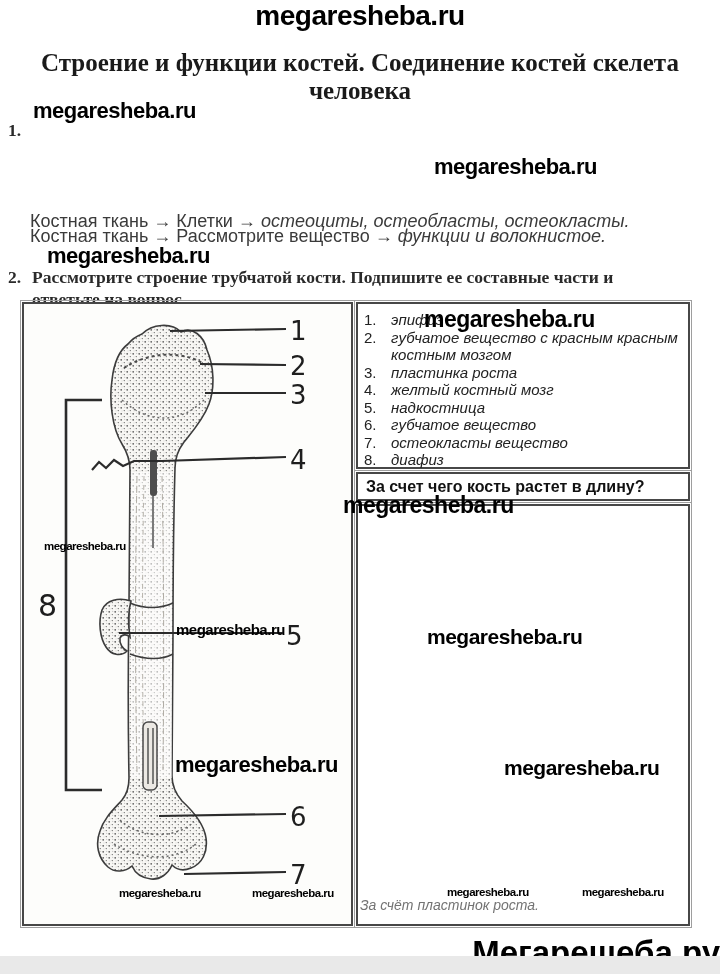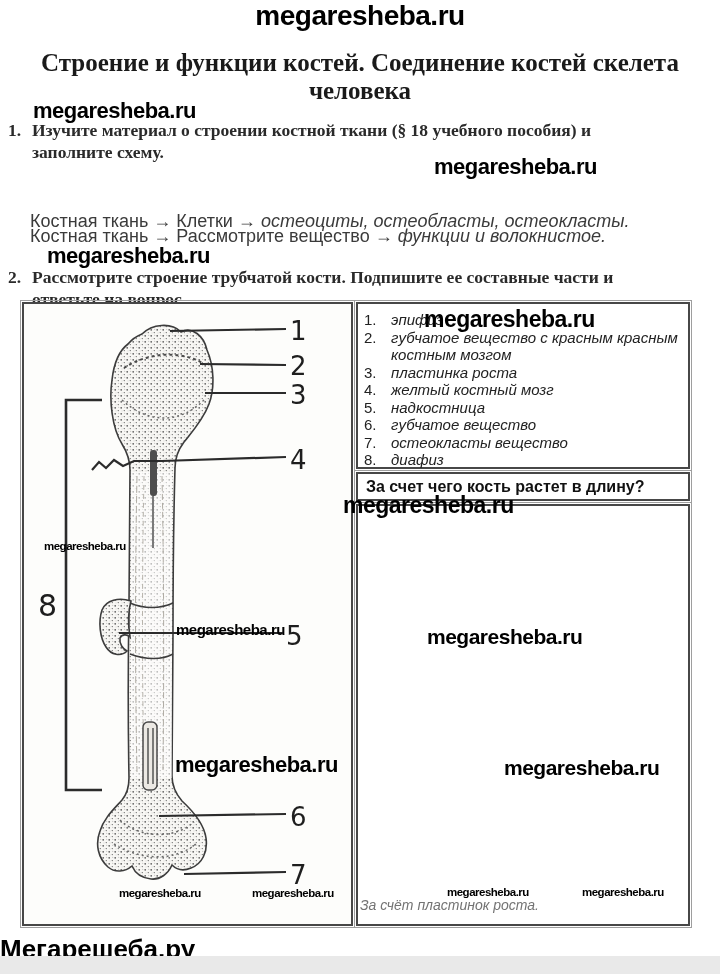--- a/index.html
+++ b/index.html
@@ -61,22 +61,22 @@
   .prow{display:grid;grid-template-columns:25px 1fr;column-gap:2px;
         font-size:15px;line-height:17.5px;color:#222;}
   .prow .p-num{font-style:normal;}
   .prow .p-txt{font-style:italic;max-width:288px;}
   
   .q-text{padding:4px 24px 0 8px;font-size:16px;font-weight:bold;color:#111;}
   .a-text{position:absolute;left:360px;top:897px;font-size:14px;font-style:italic;
           color:#737373;z-index:4;}
   
   .footer{
-    position:absolute;top:934px;left:0;width:720px;text-align:left;
-    font-weight:bold;font-size:26px;color:#000;
+    position:absolute;top:934px;left:0;width:720px;text-align:right;
+    font-weight:bold;font-size:33px;color:#000;
   }
   
   .bone-svg{position:absolute;left:0;top:0;}
 </style>
 </head>
 <body>
 
 <div class="page">
 
   <div class="wm wm-top">megaresheba.ru</div>
@@ -92,21 +92,20 @@
   <div class="wm wm-rlow">megaresheba.ru</div>
   <div class="wm wm-lb1">megaresheba.ru</div>
   <div class="wm wm-lb2">megaresheba.ru</div>
   <div class="wm wm-rb1">megaresheba.ru</div>
   <div class="wm wm-rb2">megaresheba.ru</div>
 
   <h1 class="title">Строение и функции костей. Соединение костей скелета человека</h1>
 
   <div class="task task1">
     <span class="t-num">1.</span>
-    <span>Изучите материал о строении костной ткани (§ 18 учебного пособия) и заполните схему.</span>
   </div>
 
   <div class="schema schema1">
     <span>Костная ткань → Клетки → </span><span class="ans">остеоциты, остеобласты, остеокласты.</span>
   </div>
   <div class="schema schema2">
     <span>Костная ткань → Рассмотрите вещество → </span><span class="ans">функции и волокнистое.</span>
   </div>
 
   <div class="task task2">

